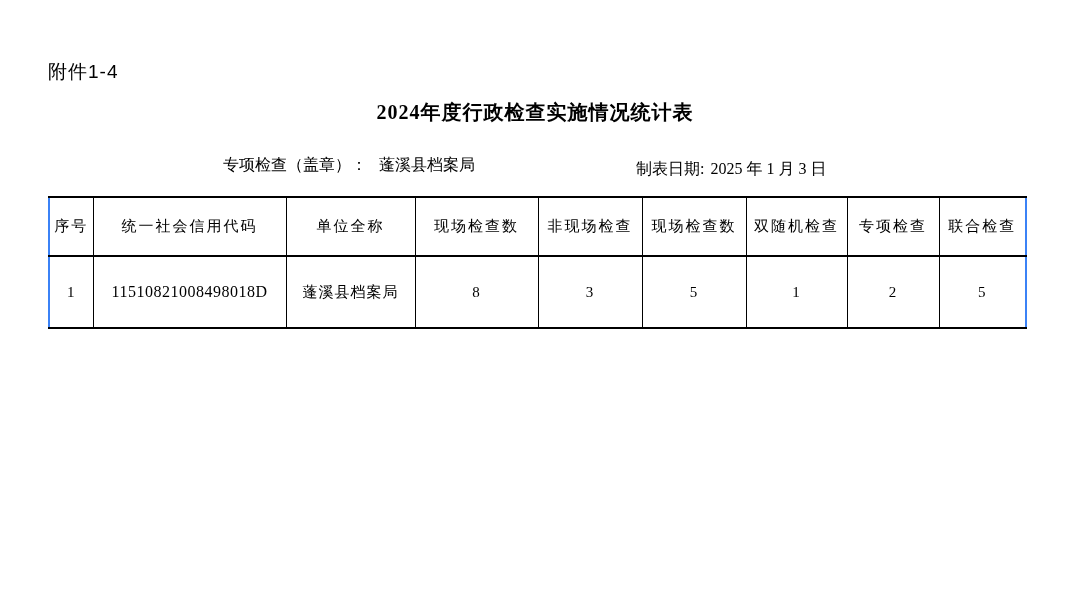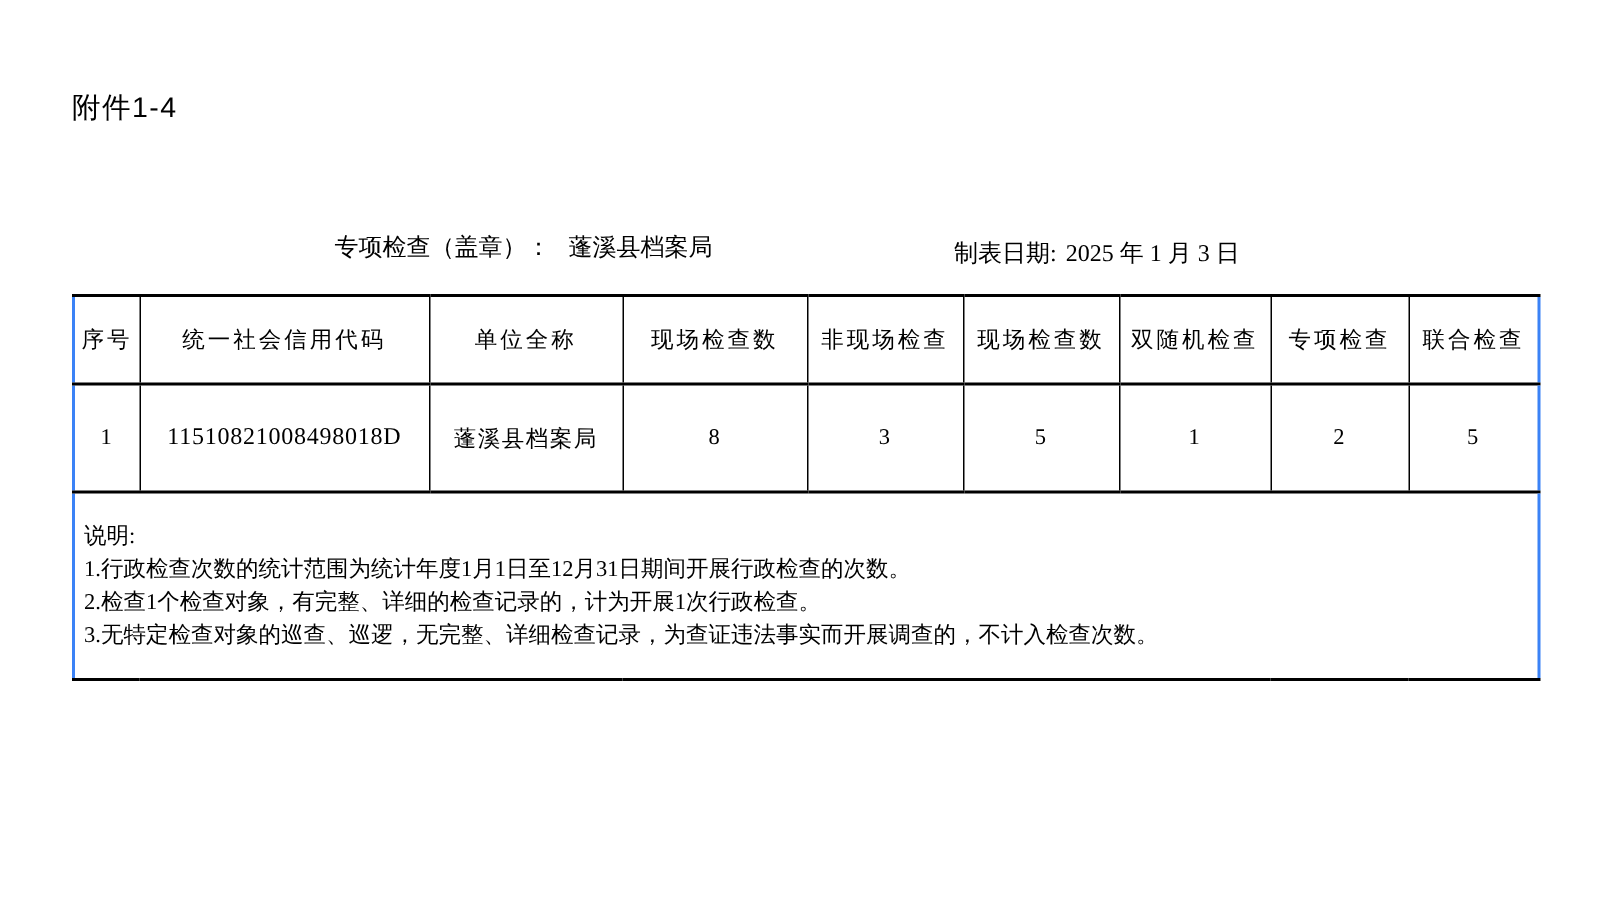--- a/index.html
+++ b/index.html
@@ -80,20 +80,21 @@
     line-height: 22px;
   }
 </style>
 </head>
 <body>
 
 <div class="page">
 
   <div class="attachment">附件1-4</div>
 
+  <div class="title">2024年度行政检查实施情况统计表</div>
 
   <div class="subtitle">
     <span class="maker"><span>专项检查（盖章）：</span><span class="maker-value">蓬溪县档案局</span></span>
     <span class="date"><span>制表日期:</span><span class="date-value">2025 年 1 月 3 日</span></span>
   </div>
 
   <table class="tbl">
     <colgroup>
       <col style="width:44px">
       <col style="width:193px">
@@ -121,26 +122,16 @@
         <td>1</td>
         <td class="code">11510821008498018D</td>
         <td>蓬溪县档案局</td>
         <td>8</td>
         <td>3</td>
         <td>5</td>
         <td>1</td>
         <td>2</td>
         <td>5</td>
       </tr>
-      <tr class="notesrow">
-        <td colspan="9">
-          <div class="notes-inner">
-            <div>说明:</div>
-            <div>1.行政检查次数的统计范围为统计年度1月1日至12月31日期间开展行政检查的次数。</div>
-            <div>2.检查1个检查对象，有完整、详细的检查记录的，计为开展1次行政检查。</div>
-            <div>3.无特定检查对象的巡查、巡逻，无完整、详细检查记录，为查证违法事实而开展调查的，不计入检查次数。</div>
-          </div>
-        </td>
-      </tr>
     </tbody>
   </table>
 
 </div>
 
 </body></html>

